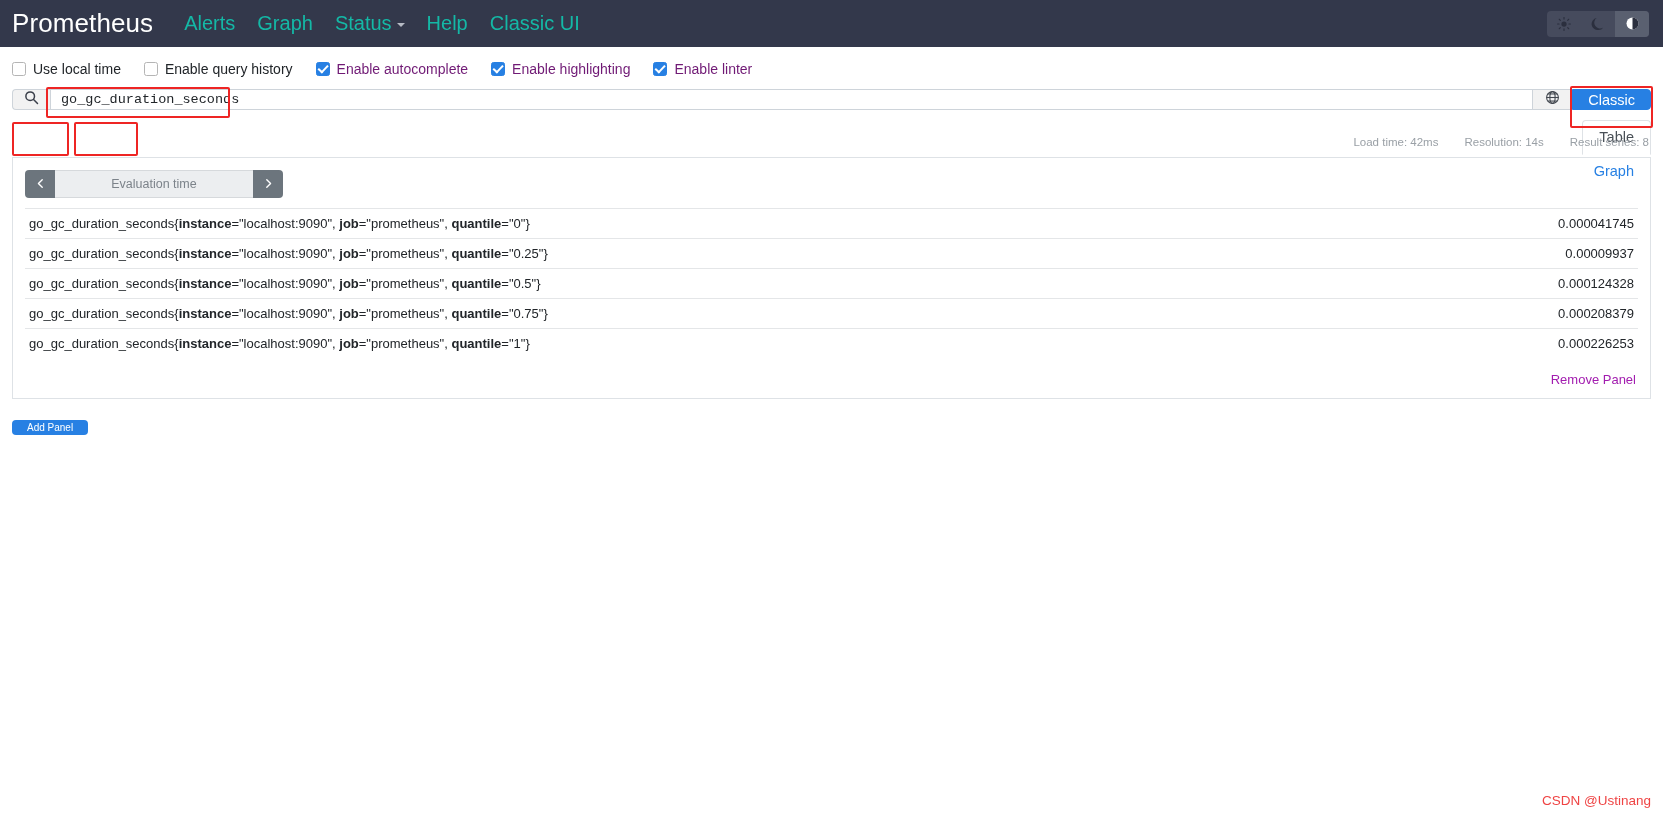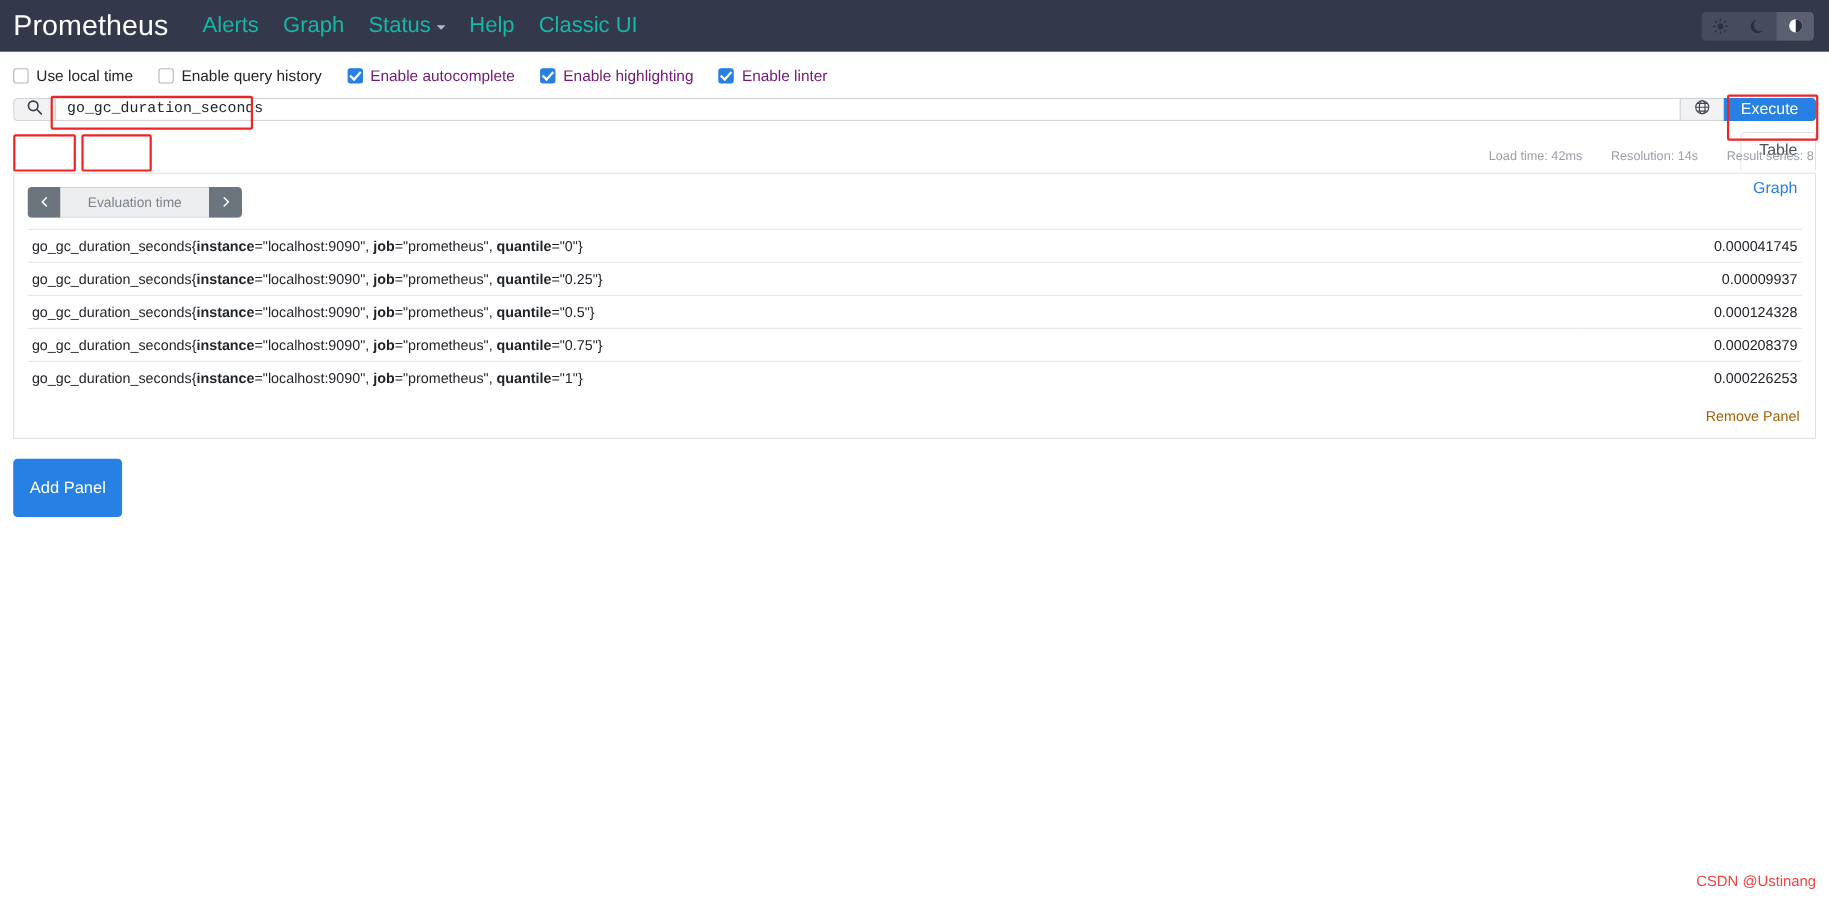--- a/index.html
+++ b/index.html
@@ -206,21 +206,21 @@
   .panel {
     margin: 0 12px;
     border: 1px solid #dee2e6;
     border-top: none;
     padding: 12px 12px 0 12px;
     background: #fff;
   }
   .eval-group {
     display: flex;
     height: 28px;
-    width: 195px;
+    width: 258px;
     border-radius: 4px;
     overflow: hidden;
     margin-bottom: 10px;
   }
   .eval-arrow {
     width: 30px;
     background: #6c757d;
     color: #fff;
     display: flex; align-items: center; justify-content: center;
     cursor: pointer;
@@ -256,33 +256,33 @@
     padding-right: 14px;
     width: 200px;
   }
   .lbl-name { font-weight: bold; text-align: center; }
 
   .panel-footer {
     text-align: right;
     padding: 12px 2px 10px 0;
   }
   .remove-panel {
-    color: #a16207;
+    color: #a21caf;
     font-size: 13px;
     cursor: pointer;
   }
 
   .add-panel-wrap { padding: 18px 12px 0 12px; }
   .add-panel {
     background: #2780e3;
     color: #fff;
     border: none;
     border-radius: 4px;
-    font-size: 15px;
-    padding: 18px 15px;
+    font-size: 10px;
+    padding: 2px 15px;
     cursor: pointer;
     font-family: "Liberation Sans", sans-serif;
   }
 
   .watermark {
     position: absolute;
     right: 12px;
     bottom: 14px;
     color: #ef4444;
     font-size: 13.5px;
@@ -387,21 +387,21 @@
     <span>
       <svg width="15" height="15" viewBox="0 0 16 16" fill="none" stroke="#41464e" stroke-width="1.15">
         <circle cx="8" cy="8" r="6.3"></circle>
         <ellipse cx="8" cy="8" rx="2.8" ry="6.3"></ellipse>
         <line x1="1.8" y1="8" x2="14.2" y2="8"></line>
         <line x1="2.8" y1="4.2" x2="13.2" y2="4.2"></line>
         <line x1="2.8" y1="11.8" x2="13.2" y2="11.8"></line>
       </svg>
     </span>
   </div>
-  <div class="execute-btn">Execute</div>
+  <div class="execute-btn">Classic</div>
 
   <div class="anno" style="left:34px; top:-2px; width:184px; height:31px;"></div>
   <div class="anno" style="right:-2px; top:-3px; width:83px; height:42px;"></div>
 </div>
 
 <div class="tabs-row">
   <div class="tab active">Table</div>
   <div class="tab inactive">Graph</div>
   <div class="meta">
     <span>Load time: 42ms</span>

